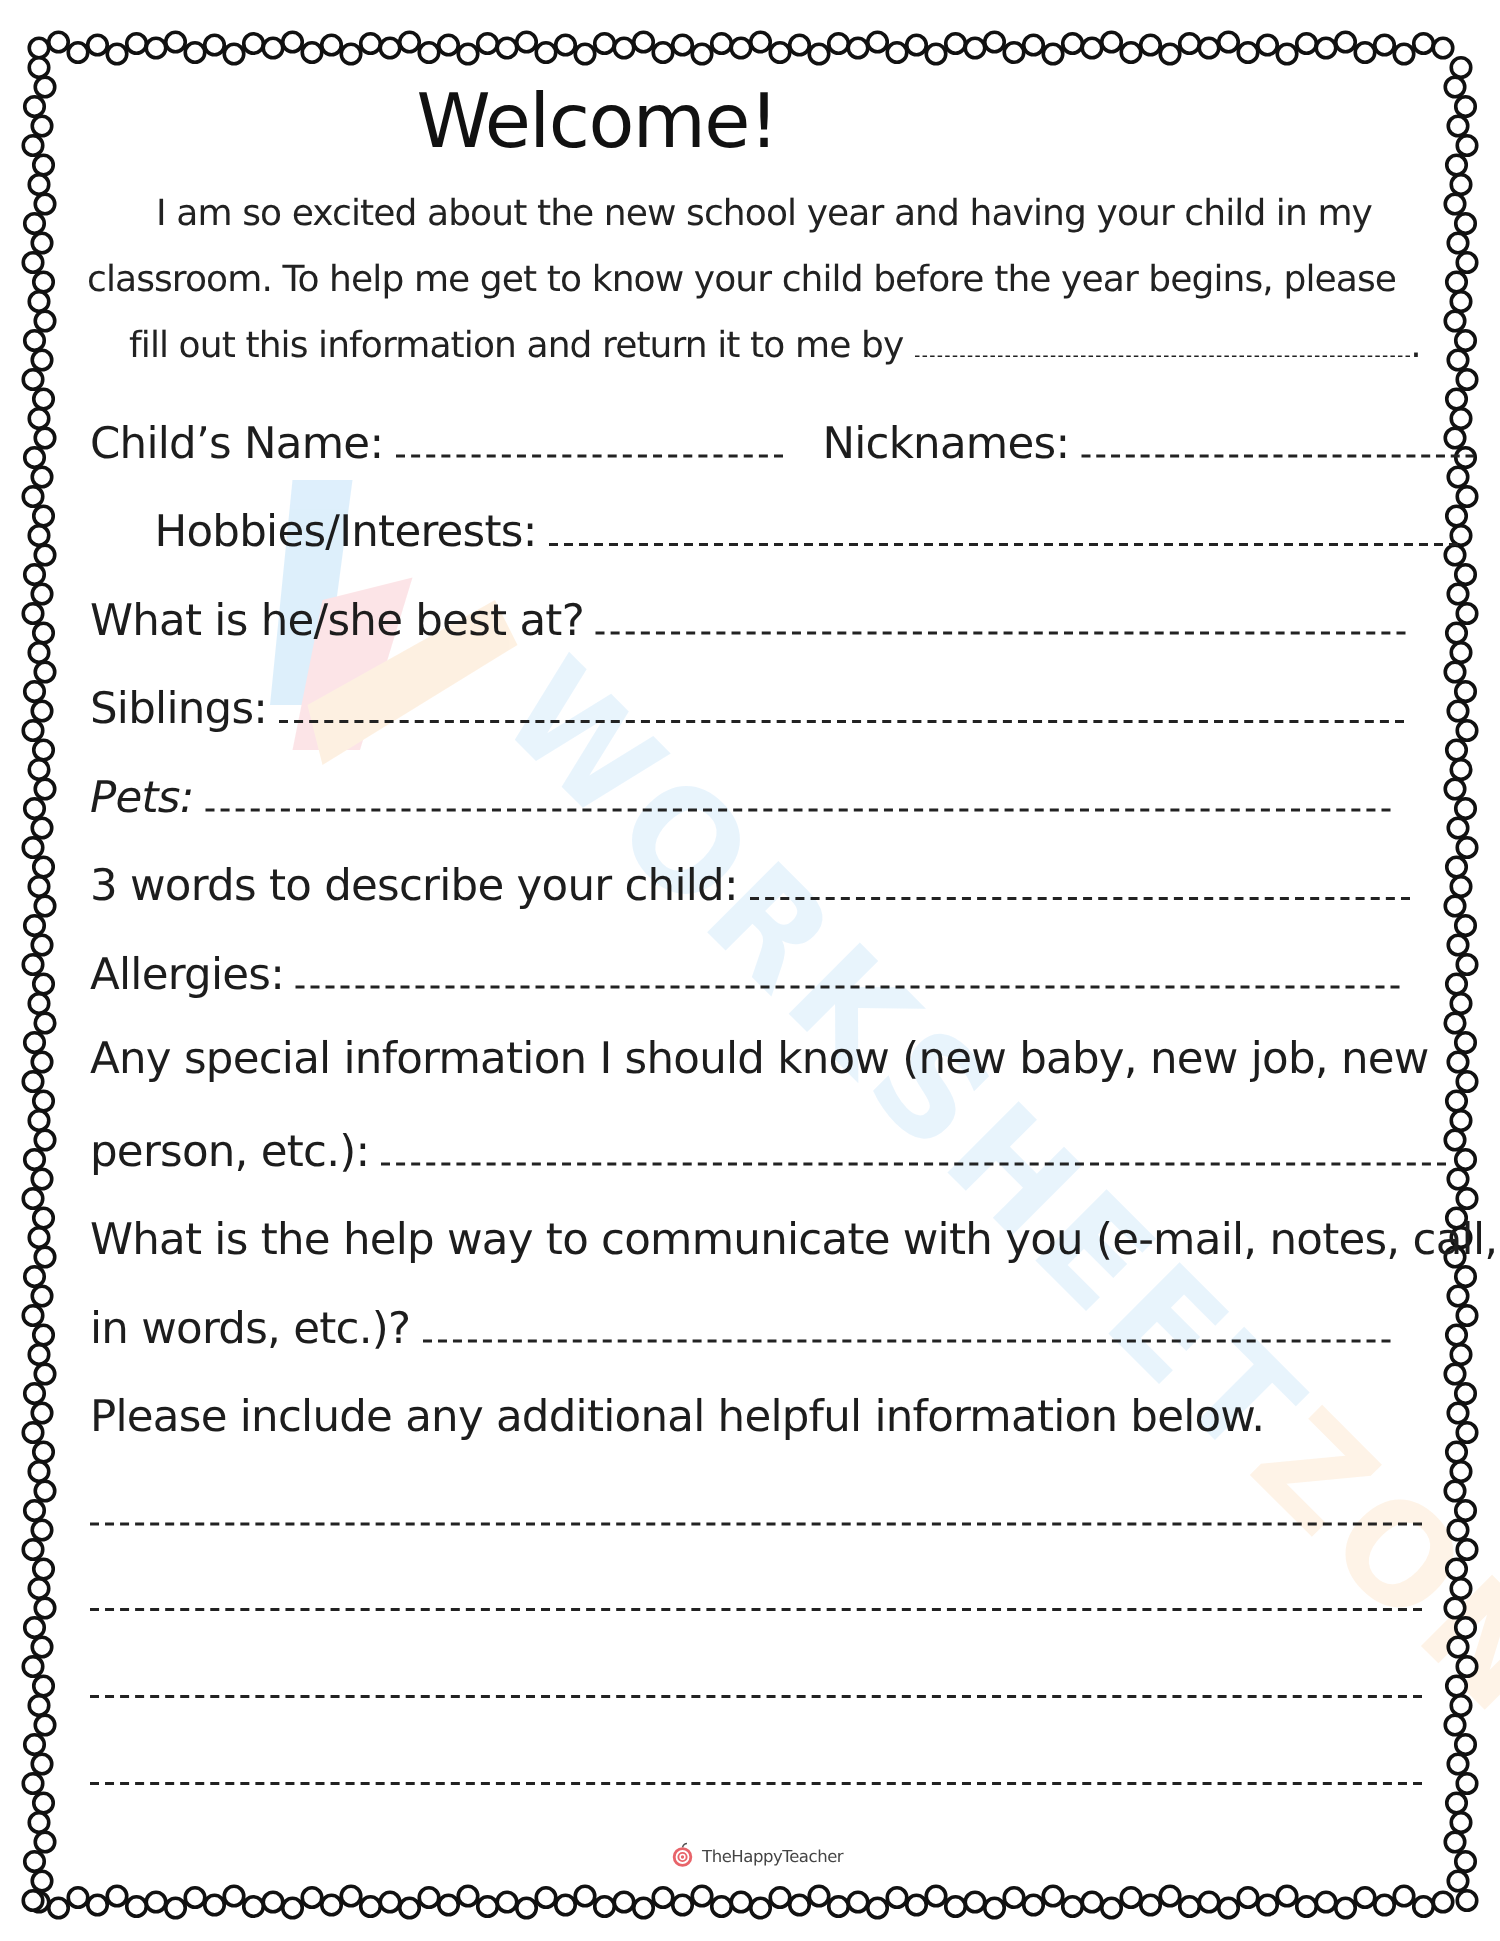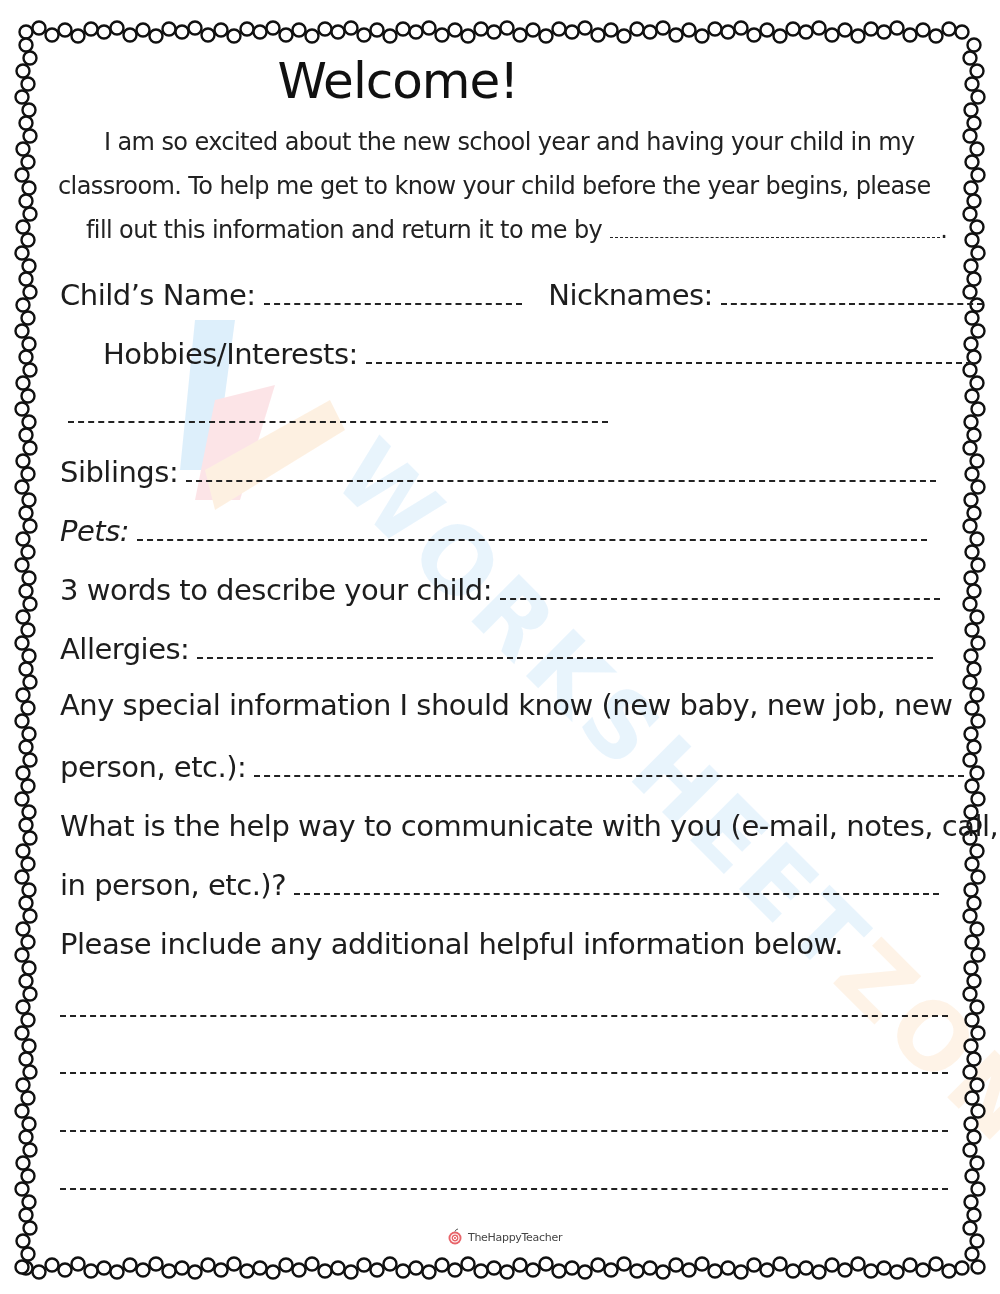--- a/index.html
+++ b/index.html
@@ -378,21 +378,21 @@
 <div class="field" style="top:278px;">
   <span>Child’s Name:</span><span class="line" style="width:258px;"></span>
   <span style="margin-left:18px;">Nicknames:</span><span class="line" style="width:262px;"></span>
 </div>
 
 <div class="field" style="top:337px;margin-left:43px;">
   <span>Hobbies/Interests:</span><span class="line" style="width:606px;"></span>
 </div>
 
 <div class="field" style="top:396px;">
-  <span class="line" style="width:540px;"></span>
+  <span>What is he/she best at?</span><span class="line" style="width:540px;"></span>
 </div>
 
 <div class="field" style="top:455px;">
   <span>Siblings:</span><span class="line" style="width:750px;"></span>
 </div>
 
 <div class="field" style="top:514px;font-style:italic;">
   <span>Pets:</span><span class="line" style="width:790px;"></span>
 </div>
 
@@ -404,21 +404,21 @@
   <span>Allergies:</span><span class="line" style="width:736px;"></span>
 </div>
 
 <div class="field" style="top:688px;">Any special information I should know (new baby, new job, new</div>
 <div class="field" style="top:750px;">
   <span>person, etc.):</span><span class="line" style="width:710px;"></span>
 </div>
 
 <div class="field" style="top:809px;">What is the help way to communicate with you (e-mail, notes, call,</div>
 <div class="field" style="top:868px;">
-  <span>in person, etc.)?</span><span class="line" style="width:645px;"></span>
+  <span>in words, etc.)?</span><span class="line" style="width:645px;"></span>
 </div>
 
 <div class="field" style="top:927px;">Please include any additional helpful information below.</div>
 
 <div class="blank" style="top:1015px;"></div>
 <div class="blank" style="top:1072px;"></div>
 <div class="blank" style="top:1130px;"></div>
 <div class="blank" style="top:1188px;"></div>
 
 <div class="footer">

